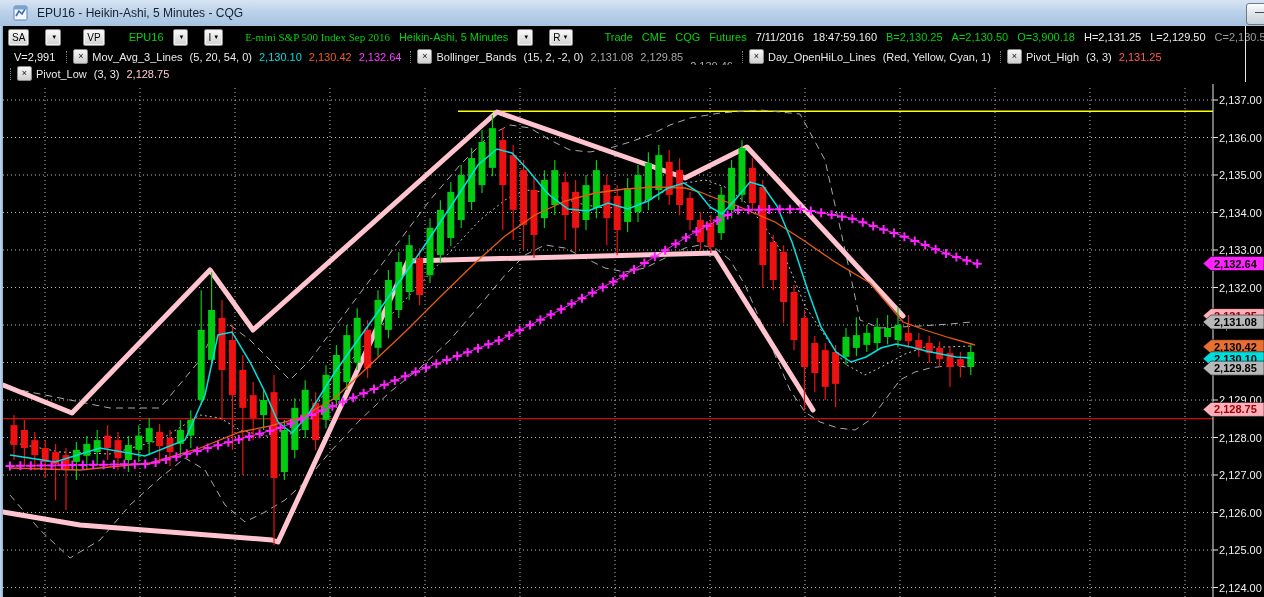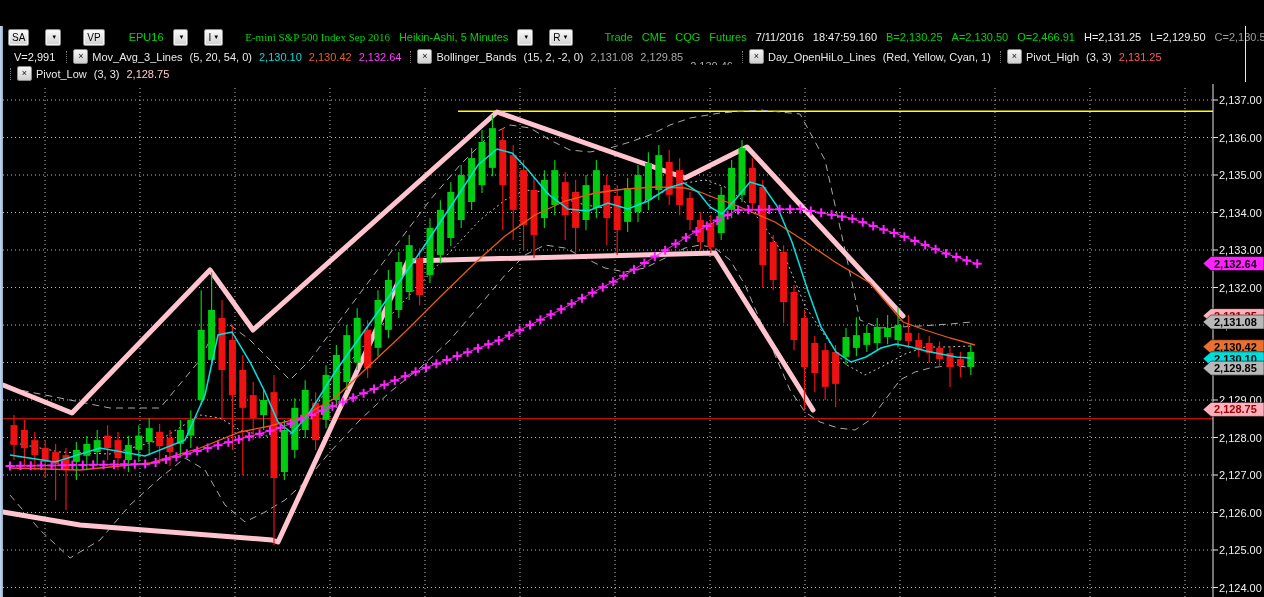--- a/index.html
+++ b/index.html
@@ -40,20 +40,29 @@
   .chart-wrap{position:absolute;left:0;top:82px;width:1264px;height:515px;background:#000;}
   .edge-left{position:absolute;left:0;top:26px;width:3px;height:571px;
     background:linear-gradient(90deg,#c6d8ec,#8fafd0);}
   svg text{font-family:"Liberation Sans",sans-serif;}
 </style>
 </head>
 <body>
 
 <div class="window">
 
+  <div class="titlebar">
+    <svg class="title-icon" viewBox="0 0 16 16">
+      <rect x="1" y="1" width="13" height="14" rx="1.5" fill="#f4f8fc" stroke="#5a82b4"></rect>
+      <polyline points="3,11 6,6 9,9 12,4" fill="none" stroke="#3a6cb4" stroke-width="1.6"></polyline>
+      <rect x="1" y="1" width="13" height="3.5" rx="1.5" fill="#7aa2d0"></rect>
+    </svg>
+    <span class="title-text">EPU16 - Heikin-Ashi, 5 Minutes - CQG</span>
+    <span class="win-min">—</span>
+  </div>
 
   <div class="toolbar">
     <div class="tb-row tb-row1">
       <span class="btn3d">
           <span>SA</span>
         </span>
       <span class="btn3d btn-arrow">
           <span class="arr">▼</span>
         </span>
       <span class="btn3d" style="margin-left:6px;">
@@ -77,21 +86,21 @@
           <span class="arr">▼</span>
         </span>
       <span class="t-green" style="margin-left:16px;">Trade</span>
       <span class="t-green">CME</span>
       <span class="t-green">CQG</span>
       <span class="t-green">Futures</span>
       <span class="t-white">7/11/2016</span>
       <span class="t-white">18:47:59.160</span>
       <span class="t-green">B=2,130.25</span>
       <span class="t-green">A=2,130.50</span>
-      <span class="t-green">O=2,466.91</span>
+      <span class="t-green">O=3,900.18</span>
       <span class="t-white">H=2,131.25</span>
       <span class="t-white">L=2,129.50</span>
       <span class="t-gray">C=2,130.50</span>
       <span class="t-gray">Last=2,130.50</span>
 
     </div>
     <div class="tb-row tb-row2" id="study-row-2">
       <span class="t-white">V=2,991</span>
     <span class="sep"></span>
         <span class="xbtn">×</span>

